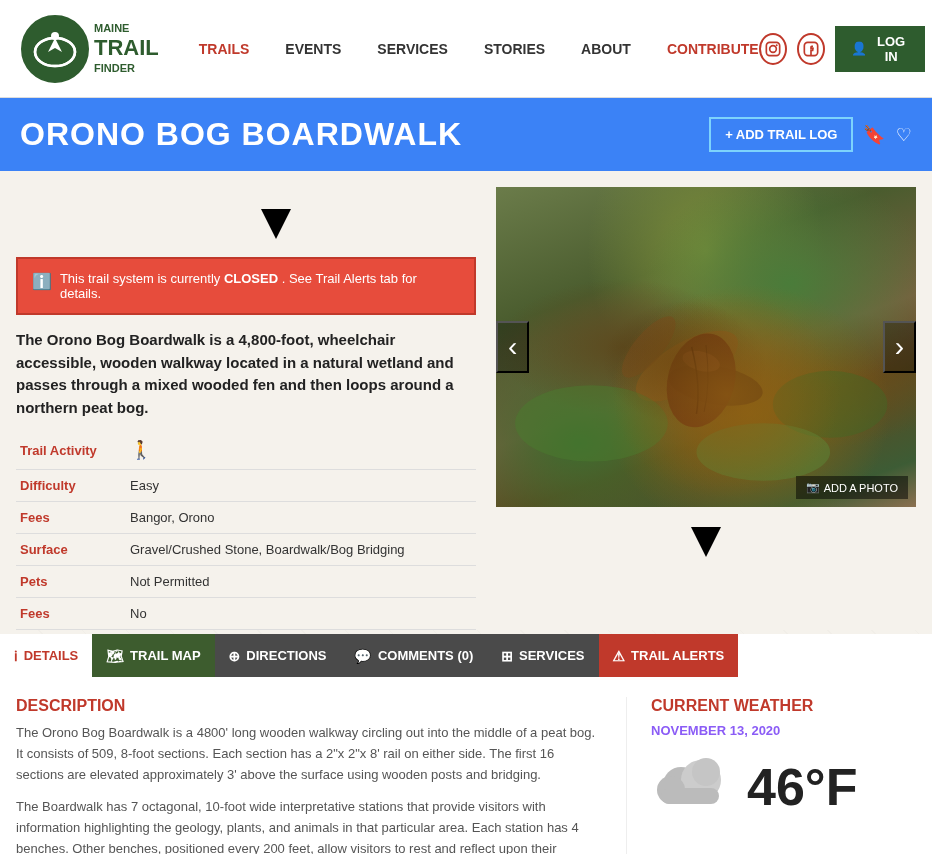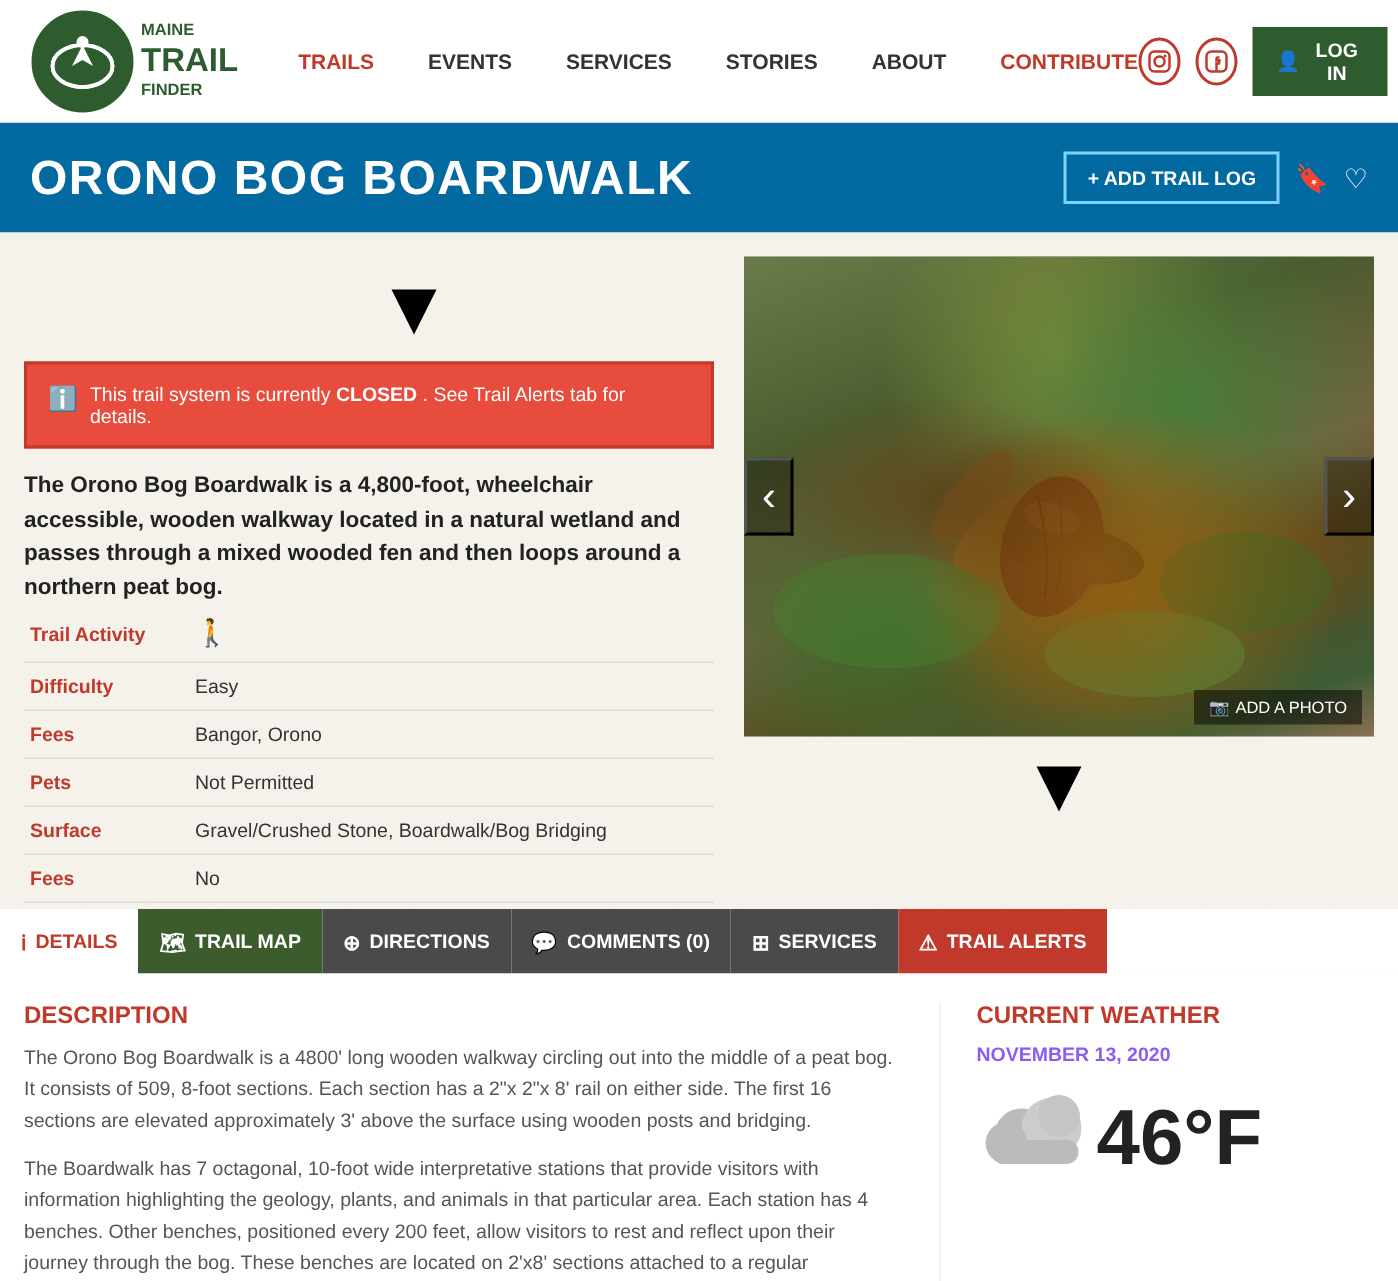--- a/index.html
+++ b/index.html
@@ -4,21 +4,21 @@
   <style>
     * { box-sizing: border-box; margin: 0; padding: 0; }
     body { font-family: Arial, sans-serif; background: #f5f2ec; color: #333; font-size: 14px; }
 
     
     .header {
       background: #fff;
       display: flex;
       align-items: center;
       padding: 0 20px;
-      height: 82px;
+      height: 98px;
       border-bottom: 1px solid #ddd;
     }
     .logo {
       display: flex;
       align-items: center;
       margin-right: 40px;
       text-decoration: none;
     }
     .logo-icon {
       width: 70px;
@@ -79,21 +79,21 @@
       font-weight: 700;
       cursor: pointer;
       display: flex;
       align-items: center;
       gap: 6px;
       text-transform: uppercase;
     }
 
     
     .trail-banner {
-      background: #0369a1;
+      background: #3b82f6;
       padding: 18px 20px;
       display: flex;
       align-items: center;
       justify-content: space-between;
     }
     .trail-banner h1 {
       color: #fff;
       font-size: 32px;
       font-weight: 900;
       text-transform: uppercase;
@@ -157,21 +157,21 @@
       margin-top: 1px;
     }
     .alert-box strong { font-weight: 900; }
 
     
     .trail-desc {
       font-size: 15px;
       font-weight: 700;
       color: #222;
       line-height: 1.5;
-      margin-bottom: 0;
+      margin-bottom: 12px;
     }
 
     
     .trail-info-table {
       width: 100%;
       border-collapse: collapse;
     }
     .trail-info-table tr {
       border-bottom: 1px solid #ddd;
     }
@@ -313,20 +313,21 @@
     
     .weather-date {
       color: #8b5cf6;
       font-size: 13px;
       font-weight: 700;
       margin-bottom: 12px;
     }
     .weather-main {
       display: flex;
       align-items: center;
+      gap: 16px;
       margin-bottom: 12px;
     }
     .cloud-icon {
       font-size: 56px;
       color: #aaa;
     }
     .temp {
       font-size: 52px;
       font-weight: 900;
       color: #222;
@@ -465,26 +466,26 @@
       </tr>
       <tr>
         <td class="label">Difficulty</td>
         <td class="value">Easy</td>
       </tr>
       <tr>
         <td class="label">Fees</td>
         <td class="value">Bangor, Orono</td>
       </tr>
       <tr>
+        <td class="label">Surface</td>
+        <td class="value">Gravel/Crushed Stone, Boardwalk/Bog Bridging</td>
+      </tr>
+      <tr>
         <td class="label">Pets</td>
         <td class="value">Not Permitted</td>
-      </tr>
-      <tr>
-        <td class="label">Surface</td>
-        <td class="value">Gravel/Crushed Stone, Boardwalk/Bog Bridging</td>
       </tr>
       <tr>
         <td class="label">Fees</td>
         <td class="value">No</td>
       </tr>
     </tbody>
       </table>
   </div>
 
   <div class="right-col">

